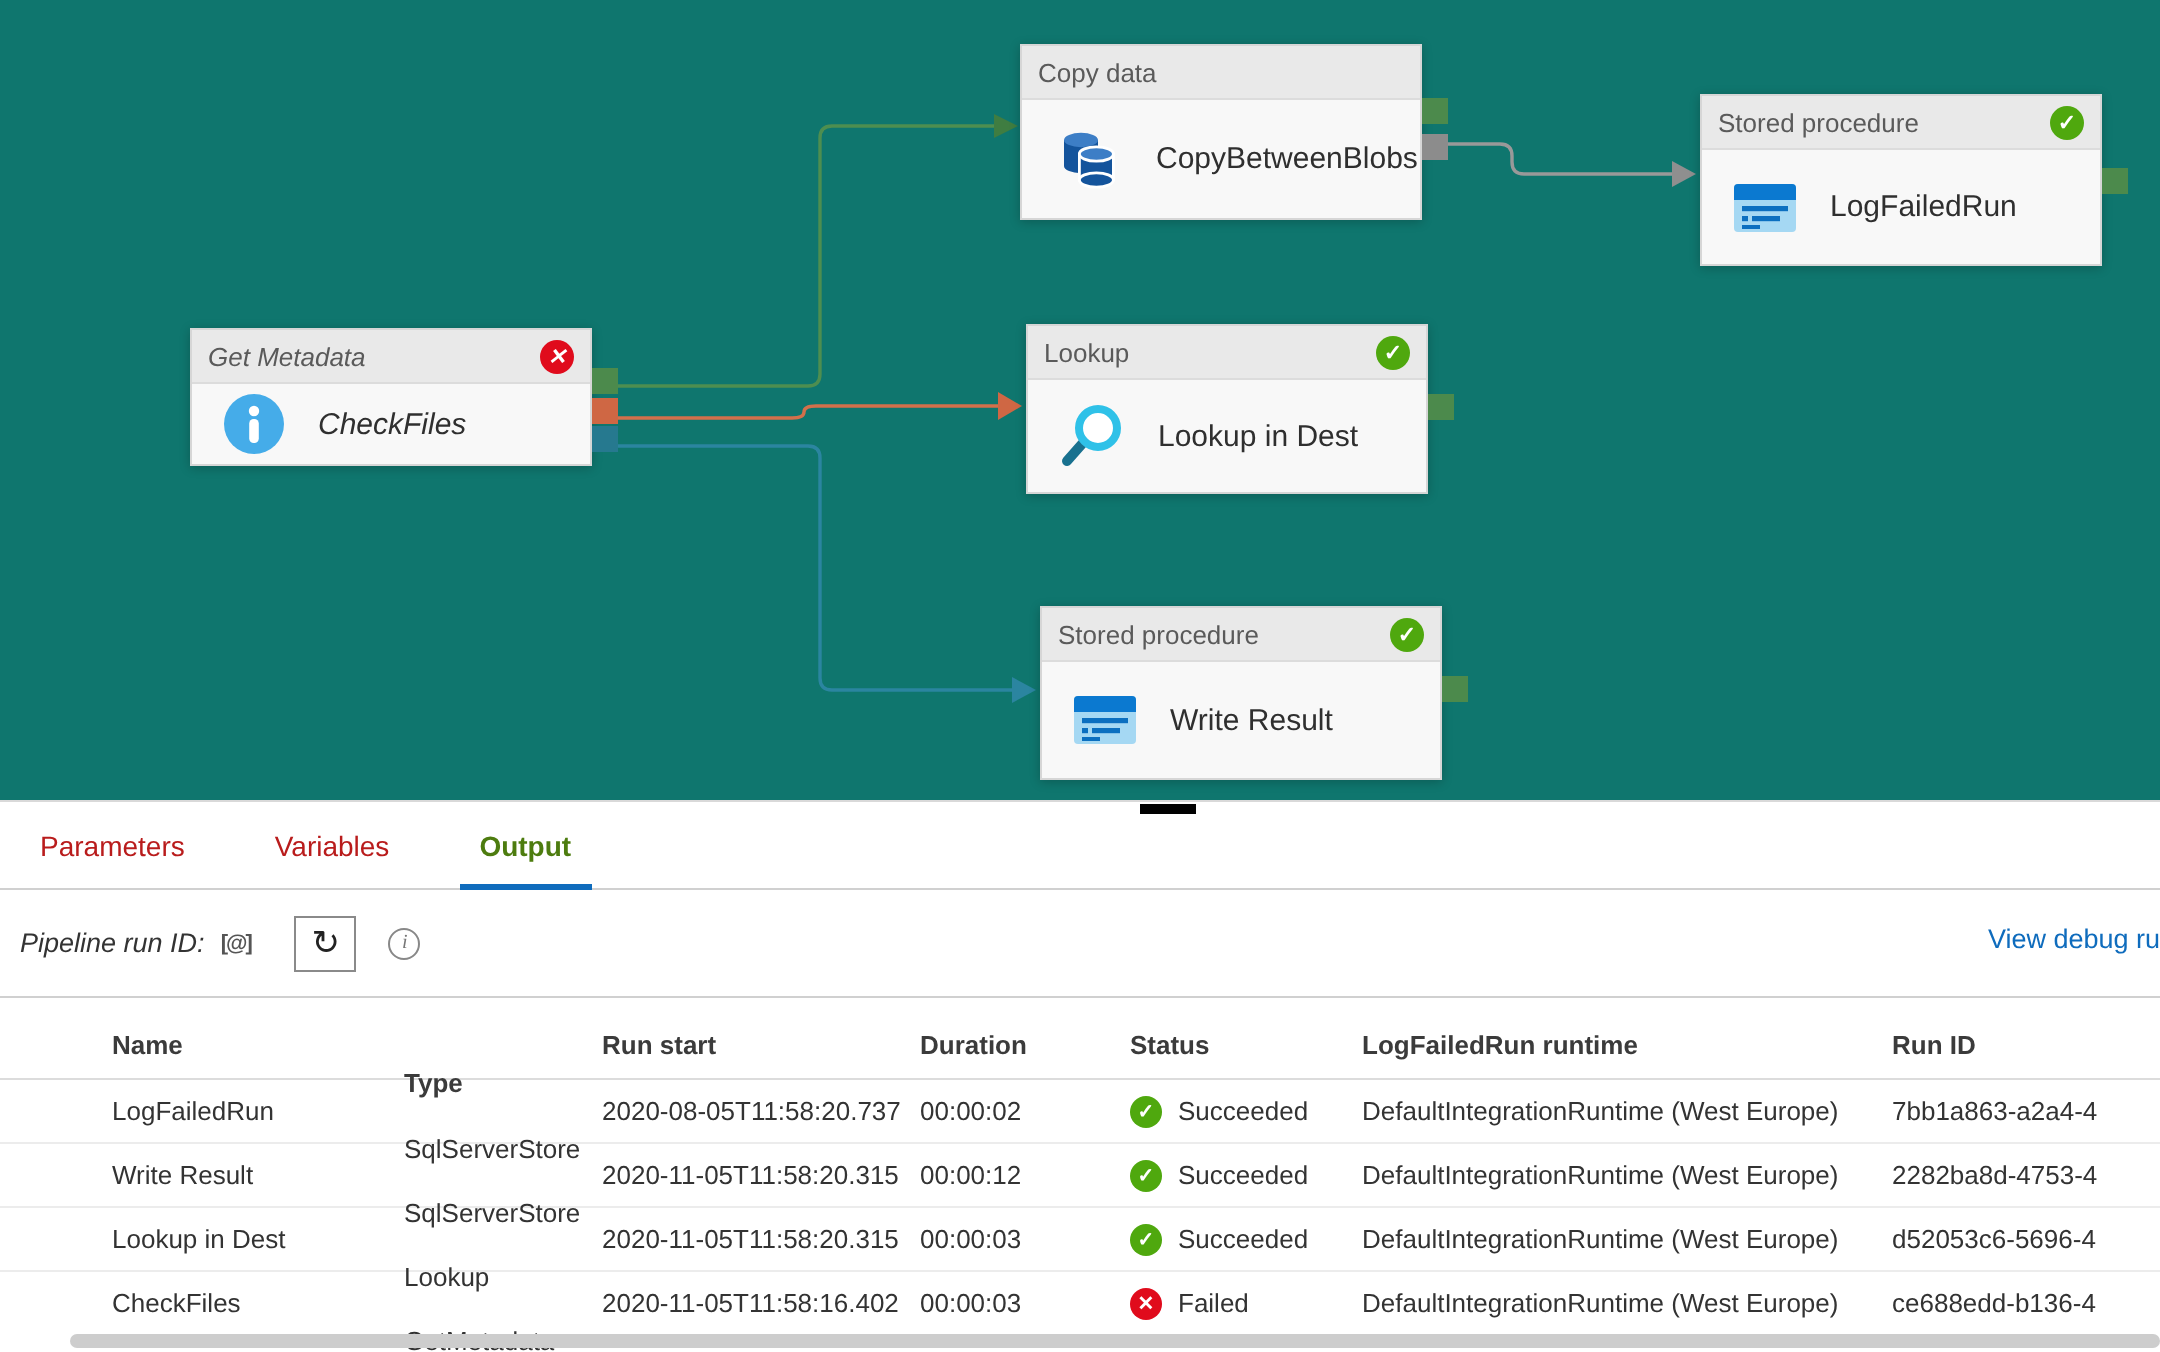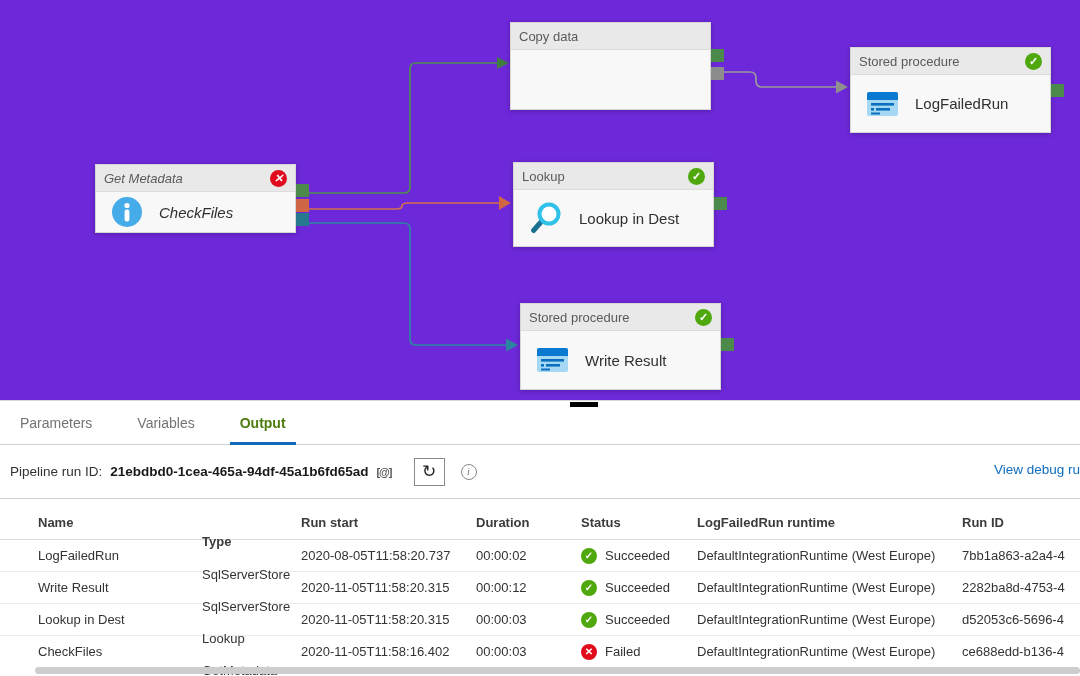--- a/index.html
+++ b/index.html
@@ -1,21 +1,21 @@
 <!DOCTYPE html>
 <html><head>
 <meta charset="utf-8">
 <style>
   * { margin:0; padding:0; box-sizing:border-box; }
   html,body { width:1080px; height:676px; overflow:hidden; background:#fff;
               font-family:"Liberation Sans", sans-serif; }
   .screen { position:relative; width:1080px; height:676px; background:#fff; }
 
   
-  .canvas { position:absolute; left:0; top:0; width:1080px; height:400px; background:#6d28d9; }
+  .canvas { position:absolute; left:0; top:0; width:1080px; height:400px; background:#0f766e; }
   .wires { position:absolute; left:0; top:0; pointer-events:none; }
 
   .node { position:absolute; width:201px; background:#f8f8f8;
           border:1px solid #d6d6d6; box-shadow:0 1px 5px rgba(0,0,0,.22); z-index:2; }
   .node-header { height:27px; background:#e9e9e9; border-bottom:1px solid #dcdcdc;
                  display:flex; align-items:center; padding:0 8px;
                  font-size:13px; color:#5a5a5a; }
   .node-header .hdr-label { flex:1 1 auto; white-space:nowrap; overflow:hidden; }
   .node-body { display:flex; align-items:center; gap:16px; padding:0 0 0 15px;
                font-size:15px; color:#2f2f2f; }
@@ -37,49 +37,49 @@
   .node .node-body { height:calc(100% - 27px); }
 
   .splitter { position:absolute; left:570px; top:402px; width:28px; height:5px;
               background:#000; z-index:4; cursor:row-resize; }
 
   
   .panel { position:absolute; left:0; top:400px; width:1080px; height:276px;
            border-top:1px solid #d9d9d9; background:#fff; }
   .tabs { display:flex; align-items:flex-end; height:44px; padding:0 0 0 10px;
           border-bottom:1px solid #d0d0d0; gap:0; }
-  .tab { font-size:14px; color:#737373; padding:0 10px 13px 10px; margin-right:25px;
+  .tab { font-size:14px; color:#b91c1c; padding:0 10px 13px 10px; margin-right:25px;
          cursor:pointer; position:relative; white-space:nowrap; }
   .tab.active { font-weight:bold; color:#4d7c0f; }
   .tab.active::after { content:""; position:absolute; left:0; right:0; bottom:-1px;
          height:3px; background:#0f6cbd; }
 
   .runrow { position:relative; height:54px; border-bottom:1px solid #d0d0d0;
             display:flex; align-items:center; padding-left:10px; }
-  .runrow .lbl { font-size:13.5px; color:#333; }
+  .runrow .lbl { font-size:13.5px; color:#333;font-style:italic; }
   .runrow .val { font-size:13.5px; font-weight:bold; color:#1a1a1a; margin-left:8px; }
   .runrow .atsign { font-size:11px; font-weight:bold; color:#555; margin-left:8px;
                     letter-spacing:-1px; cursor:pointer; }
   .refresh-btn { margin-left:22px; width:31px; height:28px; border:1px solid #8a8a8a;
                  background:#fff; display:flex; align-items:center; justify-content:center;
                  font-size:17px; color:#222; cursor:pointer; }
   .info-icon { margin-left:16px; width:16px; height:16px; border:1px solid #888;
                border-radius:50%; color:#777; font-size:10px; display:flex;
                align-items:center; justify-content:center; cursor:default;
                font-family:"Liberation Serif", serif; font-style:italic; }
   .debug-link { position:absolute; right:0; top:17px; font-size:13.5px; color:#0f6cbd;
                 white-space:nowrap; cursor:pointer; }
 
   .tbl { width:1080px; margin-top:6px; font-size:13px; color:#333; }
   .trow { display:flex; align-items:center; height:32px; border-top:1px solid #ececec; }
   .trow.thead { height:34px; border-top:none; font-weight:bold; color:#3b3b3b; }
   .trow.thead + .trow { border-top:1px solid #dcdcdc; }
-  .c-name    { width:202px; padding-left:38px; flex:0 0 auto; white-space:nowrap; overflow:hidden; }
+  .c-name    { width:202px; padding-left:56px; flex:0 0 auto; white-space:nowrap; overflow:hidden; }
   .c-type    { width:99px;  flex:0 0 auto; white-space:nowrap; overflow:hidden;margin-top:38px; }
-  .c-start   { width:175px; flex:0 0 auto; white-space:nowrap; }
+  .c-start   { width:159px; flex:0 0 auto; white-space:nowrap; }
   .c-dur     { width:105px; flex:0 0 auto; white-space:nowrap; }
   .c-status  { width:116px; flex:0 0 auto; display:flex; align-items:center; gap:8px; white-space:nowrap; }
   .c-runtime { width:265px; flex:0 0 auto; white-space:nowrap; overflow:hidden; }
   .c-runid   { flex:1 1 auto; white-space:nowrap; overflow:hidden; }
   .statusdot { width:16px; height:16px; border-radius:50%; color:#fff; font-size:10px;
                font-weight:bold; display:flex; align-items:center; justify-content:center; }
   .statusdot.succeeded { background:#4fa80e; }
   .statusdot.failed { background:#e00b1c; }
 
   .hscroll { position:absolute; left:35px; right:0; bottom:2px; height:7px;
@@ -109,20 +109,35 @@
         <path d="M724,72 L750,72 Q756,72 756,78 L756,81 Q756,87 762,87 L836,87" fill="none" stroke="#999999" stroke-width="1.7"></path>
         <polygon points="836,80.5 848,87 836,93.5" fill="#8f8f8f"></polygon>
       </g>
     </svg>
 
     <div class="node node-copy">
       <div class="node-header">
         <span class="hdr-label">Copy data</span>
 
       </div>
+      <div class="node-body">
+        <svg width="36" height="34" viewBox="0 0 36 34">
+          <g>
+            <rect x="6" y="7" width="17" height="13" fill="#14549c"></rect>
+            <ellipse cx="14.5" cy="20" rx="8.5" ry="3.6" fill="#14549c"></ellipse>
+            <ellipse cx="14.5" cy="7" rx="8.5" ry="3.6" fill="#3d7ec6"></ellipse>
+            <g stroke="#ffffff" stroke-width="1.4">
+              <rect x="13.7" y="14" width="17" height="13" fill="#14549c"></rect>
+              <ellipse cx="22.2" cy="27" rx="8.5" ry="3.6" fill="#14549c"></ellipse>
+              <ellipse cx="22.2" cy="14" rx="8.5" ry="3.6" fill="#3d7ec6"></ellipse>
+            </g>
+          </g>
+        </svg>
+        <span>CopyBetweenBlobs</span>
+      </div>
       <span class="port green" style="top:26px;"></span>
       <span class="port gray" style="top:44px;"></span>
     </div>
 
     <div class="node node-logfailed">
       <div class="node-header">
         <span class="hdr-label">Stored procedure</span>
         <span class="badge succeeded">✓</span>
       </div>
       <div class="node-body">
@@ -199,21 +214,20 @@
   <div class="panel">
 
     <div class="tabs">
       <div class="tab">Parameters</div>
       <div class="tab">Variables</div>
       <div class="tab active">Output</div>
     </div>
 
     <div class="runrow">
       <span class="lbl">Pipeline run ID:</span>
-      <span class="val">21ebdbd0-1cea-465a-94df-45a1b6fd65ad</span>
       <span class="atsign">[@]</span>
       <button class="refresh-btn">
         <span>↻</span>
       </button>
       <span class="info-icon">i</span>
       <span class="debug-link">View debug ru</span>
     </div>
 
     <div class="tbl">
       <div class="trow thead">

